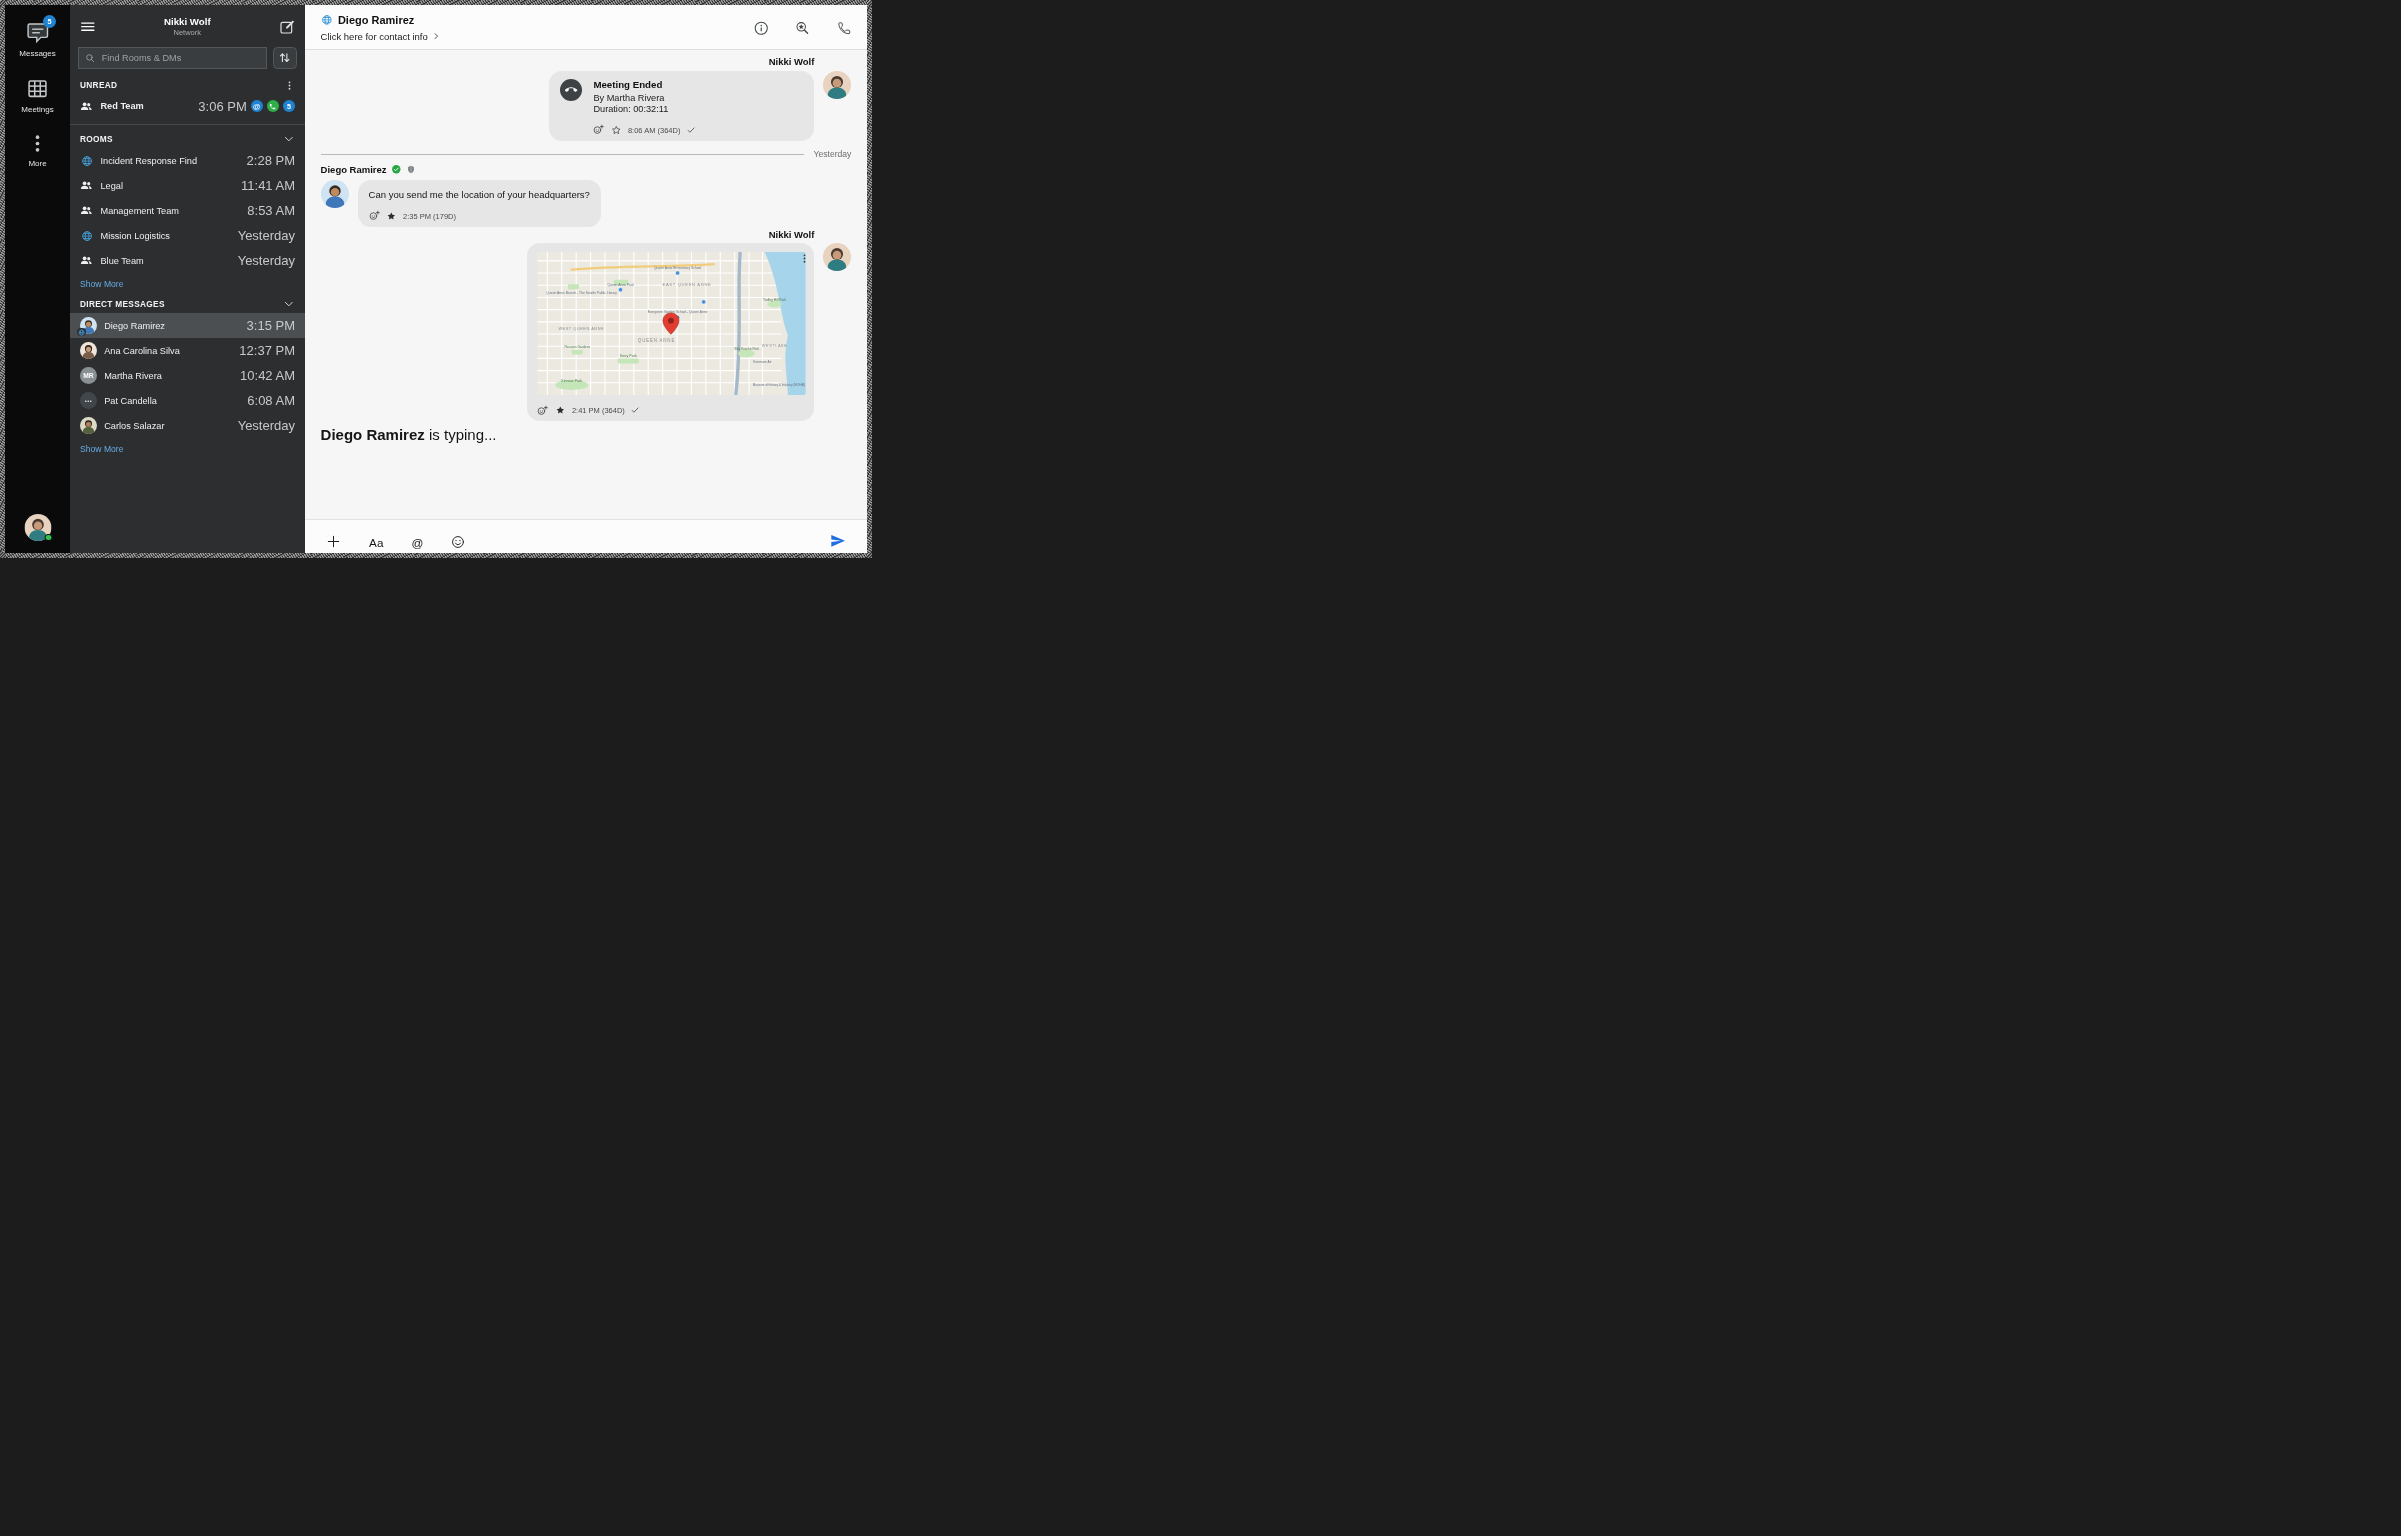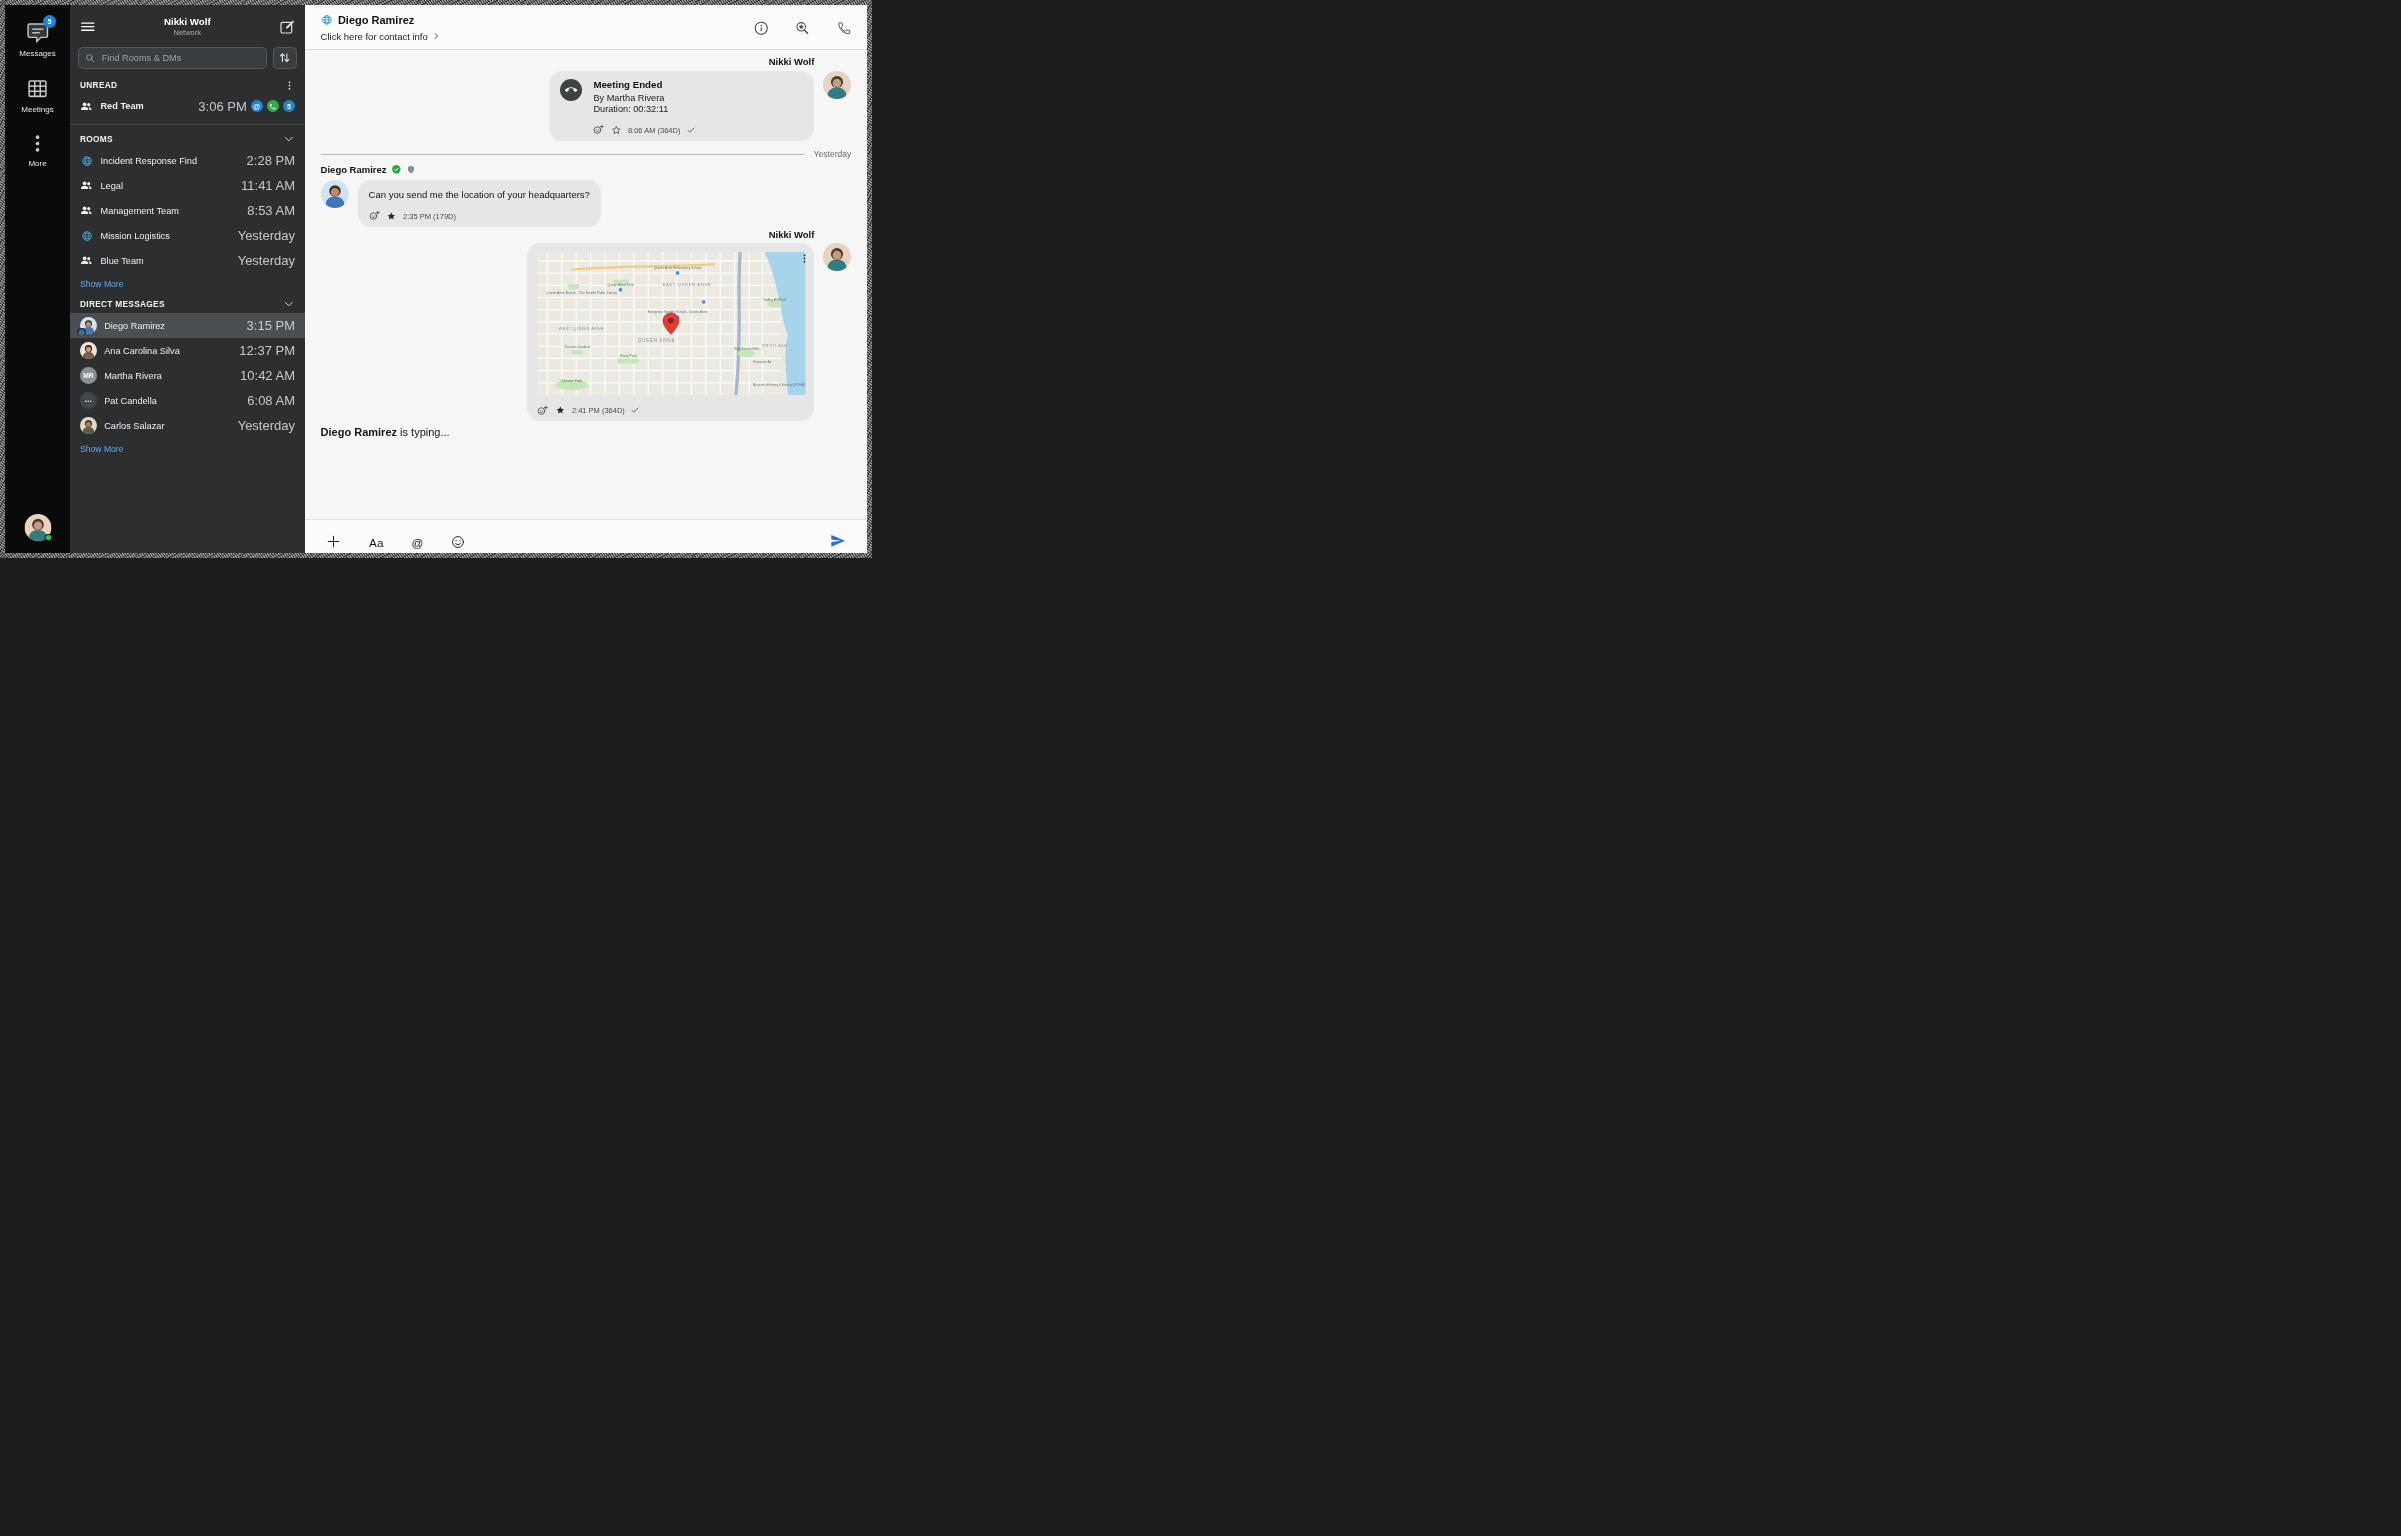--- a/index.html
+++ b/index.html
@@ -19,21 +19,21 @@
 .avatar{border-radius:50%;overflow:hidden;display:block;flex:none}
 
 
 .sidebar{width:235px;background:#2c2e30;flex:none;display:flex;flex-direction:column;color:#eceef0;overflow:hidden}
 .sb-header{display:flex;align-items:center;padding:11px 10px 5.6px}
 .sb-titles{flex:1;text-align:center}
 .sb-title{font-size:9.7px;font-weight:700;color:#fff}
 .sb-sub{font-size:7.5px;color:#a8adb1;margin-top:1.1px}
 .icon-btn{cursor:pointer;display:flex;align-items:center;justify-content:center}
 .search-row{display:flex;gap:5.6px;margin:4.4px 7.8px 2.2px}
-.search-box{flex:1;display:flex;align-items:center;gap:5.6px;background:#3a3d3f;border:0.6px solid #55585a;border-radius:5px;height:22px;padding:0 6.7px}
+.search-box{flex:1;display:flex;align-items:center;gap:5.6px;background:#3a3d3f;border:0.6px solid #55585a;border-radius:0;height:22px;padding:0 6.7px}
 .search-box input{flex:1;background:none;border:none;outline:none;color:#e8eaec;font-size:9.2px;font-family:inherit}
 .search-box input::placeholder{color:#9ba1a5}
 .sort-btn{width:24.5px;height:22px;background:#3a3d3f;border:0.6px solid #55585a;border-radius:4.4px}
 .section-head{display:flex;align-items:center;justify-content:space-between;padding:8.3px 10px 3.3px}
 .section-label{font-size:8.3px;font-weight:700;letter-spacing:0.3px;color:#f3f4f5}
 .row{display:flex;align-items:center;gap:7.2px;height:25px;padding:0 10px;cursor:pointer}
 .row.selected{background:#4b4f51}
 .row-icon{width:13.3px;display:flex;justify-content:center}
 .row-name{flex:1;font-size:9.2px;color:#edeff0;white-space:nowrap;overflow:hidden;text-overflow:ellipsis}
 .row-name.bold{font-weight:700}
@@ -73,21 +73,21 @@
 .sep{display:flex;align-items:center;gap:10px;margin:7.8px 0 4.4px}
 .sep-line{flex:1;height:0.6px;background:#b9b9b9}
 .sep-label{font-size:8.6px;color:#6e6e6e}
 .in-name-row{display:flex;align-items:center;gap:4.4px;margin:1.1px 0 4.4px}
 .in-name{font-size:9.5px;font-weight:700;color:#101010}
 .text-bubble{max-width:345px;padding:9.5px 11px 3.9px}
 .bubble-text{font-size:9.5px;color:#141414}
 .map-bubble{position:relative;padding:8.3px 20px 3.9px 10px;width:287px}
 .mapwrap{width:269px;border-radius:1.7px;overflow:hidden;cursor:pointer;display:block}
 .map-menu{position:absolute;top:9.5px;right:4.4px;cursor:pointer;display:flex}
-.typing{font-size:11px;color:#161616;margin:5px 0 12px}
+.typing{font-size:15px;color:#161616;margin:5px 0 12px}
 .composer{background:#fcfcfc;border-top:0.6px solid #e2e2e2;padding:6.7px 7.8px 2.8px}
 .input-wrap{position:relative}
 .input-wrap input{width:100%;height:31px;border:0.6px solid #ddd;border-radius:2.2px;background:#fff;box-shadow:0 0.6px 1.7px rgba(0,0,0,.08);font-size:11.4px;color:#161616;padding:0 31px 0 9px;outline:none;font-family:inherit}
 .input-wrap input::placeholder{color:#8d8d8d}
 .mic-btn{position:absolute;right:7.8px;top:7.2px;cursor:pointer}
 .toolbar{display:flex;align-items:flex-end;gap:28px;padding:6.7px 13.3px 1.7px}
 .tb-label{font-size:11.7px;color:#141414;cursor:pointer}
 .send-btn{margin-left:auto;cursor:pointer;display:flex}
 svg{display:block}
 </style>

